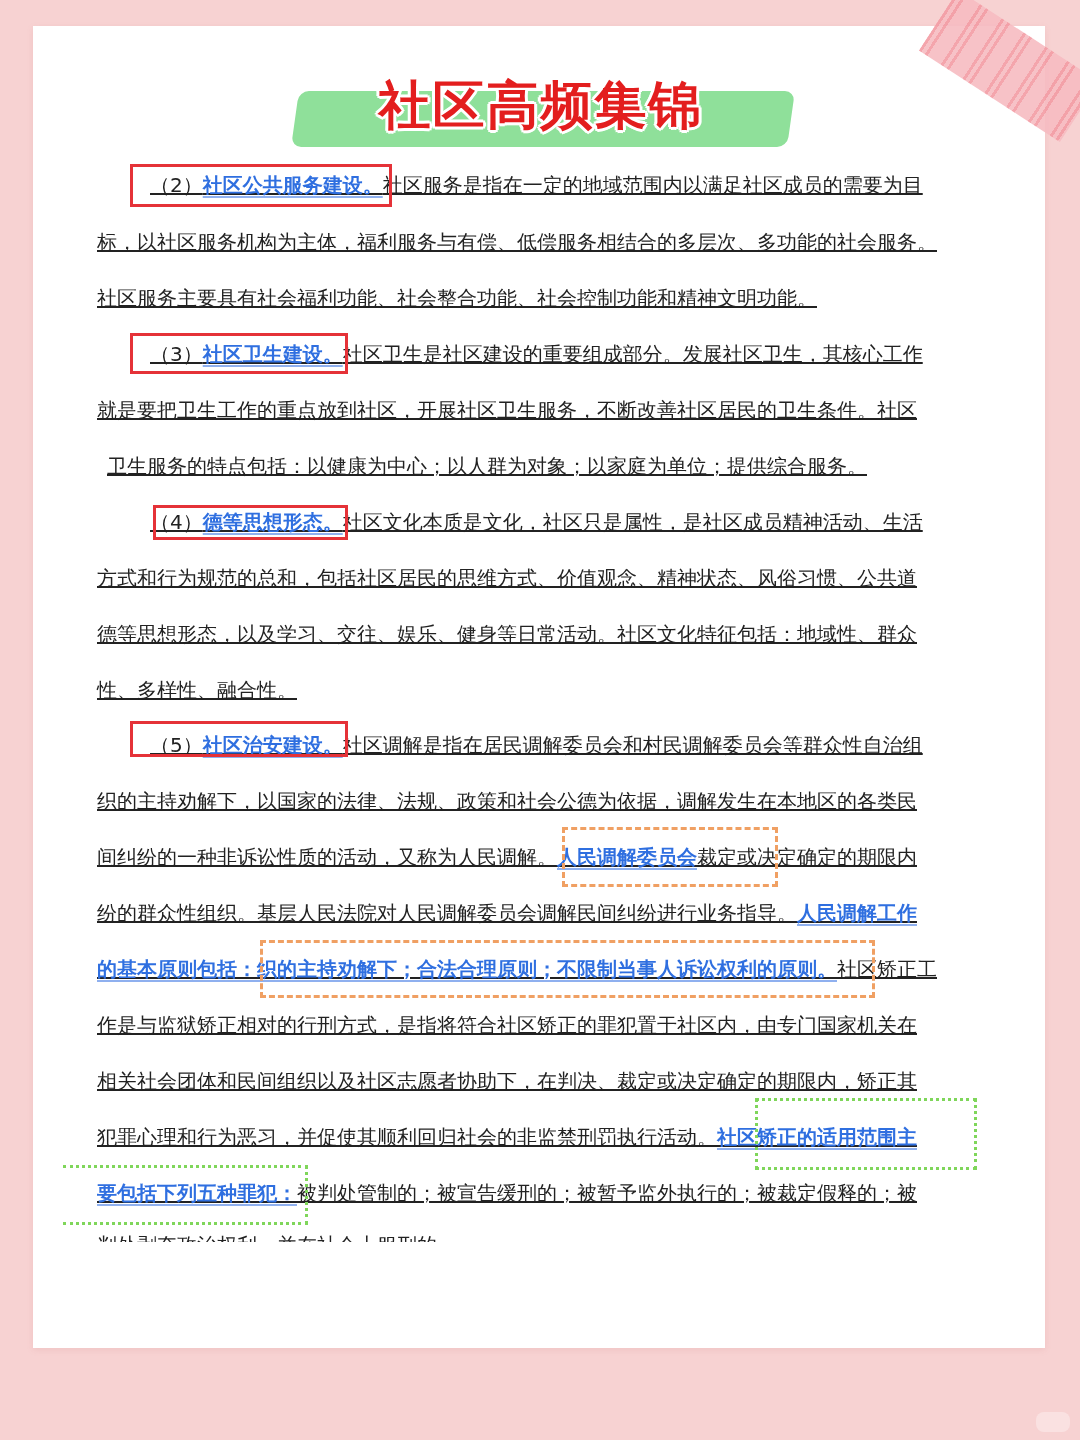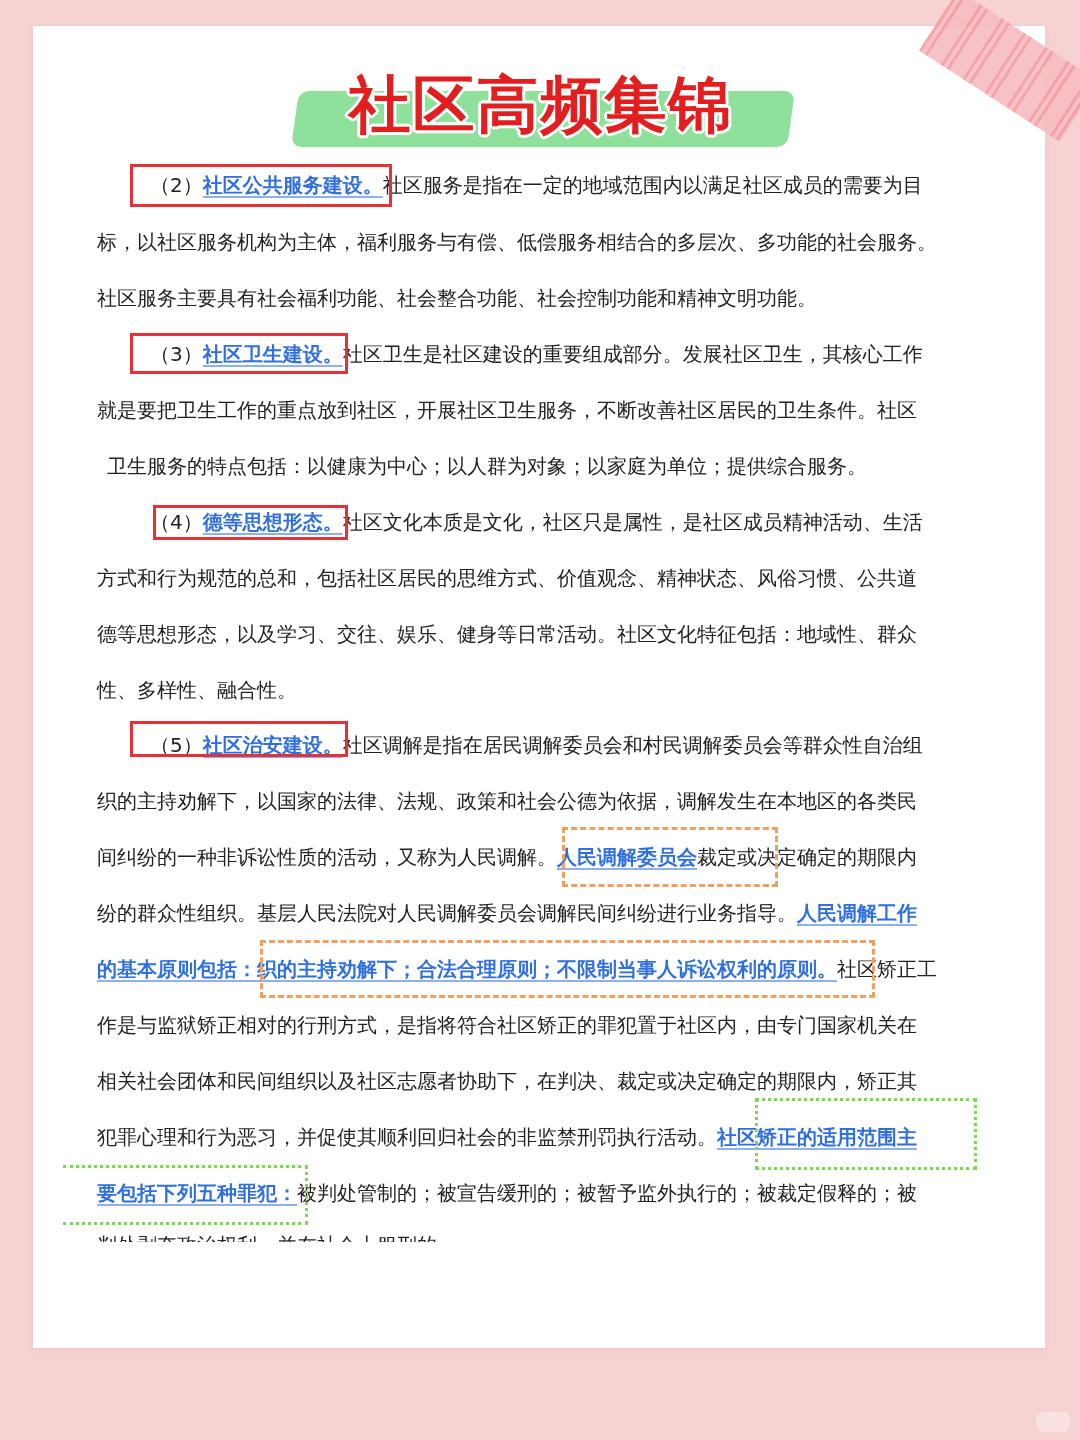--- a/index.html
+++ b/index.html
@@ -26,25 +26,25 @@
     position:absolute; left:283px; top:55px; width:515px; height:100px;
   }
   .title-bg {
     position:absolute; left:12px; top:36px; width:496px; height:56px;
     background:#8fe09a; border-radius:10px;
     transform:skewX(-8deg);
   }
   .title {
     position:absolute; left:0; top:0; width:515px; text-align:center;
     font-family:"DejaVu Sans", sans-serif; font-weight:bold;
-    font-size:62px; line-height:100px; color:#e31e1e; letter-spacing:2px;
+    font-size:52px; line-height:100px; color:#e31e1e; letter-spacing:2px;
     -webkit-text-stroke:0;
     text-shadow: 3px 0 #fff, -3px 0 #fff, 0 3px #fff, 0 -3px #fff, 2px 2px #fff, -2px -2px #fff, 2px -2px #fff, -2px 2px #fff;
   }
-  .line { position:absolute; white-space:nowrap; font-size:20px; color:#222; height:30px; line-height:30px; }
+  .line { position:absolute; white-space:nowrap; font-size:20px; color:#222; height:30px; line-height:30px;text-decoration:underline; }
   .link { color:#2f6fe0; font-weight:bold; text-decoration:underline; text-decoration-color:#8fb0ef; text-underline-offset:4px; }
   .redbox { position:absolute; border:3px solid #e53238; box-sizing:border-box; }
   .orangebox { position:absolute; border:3px dashed #f0a063; box-sizing:border-box; }
   .greenbox { position:absolute; border:3px dotted #7fd65a; box-sizing:border-box; }
   .watermark {
     position:absolute; left:1036px; top:1412px; width:34px; height:20px;
     border-radius:8px; background:rgba(255,255,255,0.35);
   }
 </style>
 </head>

